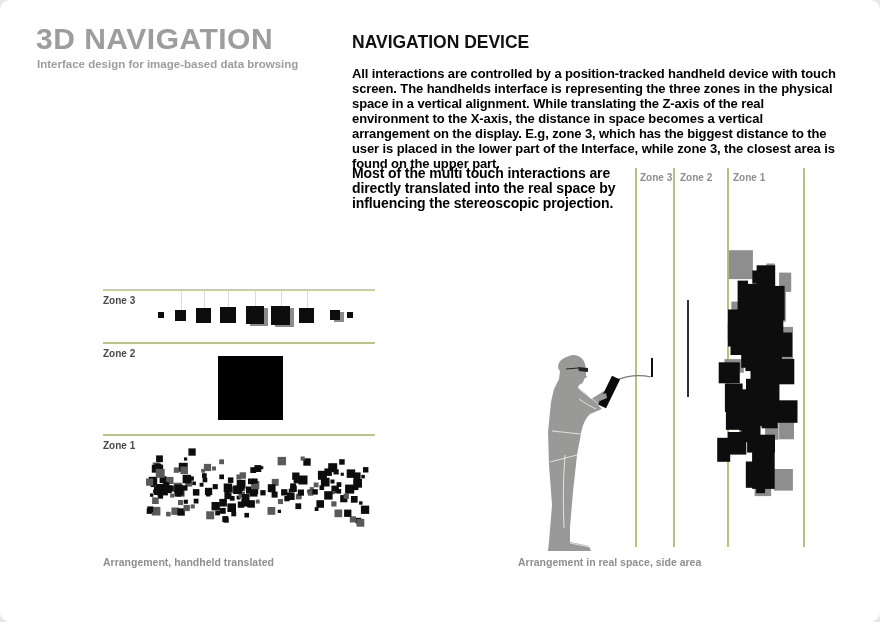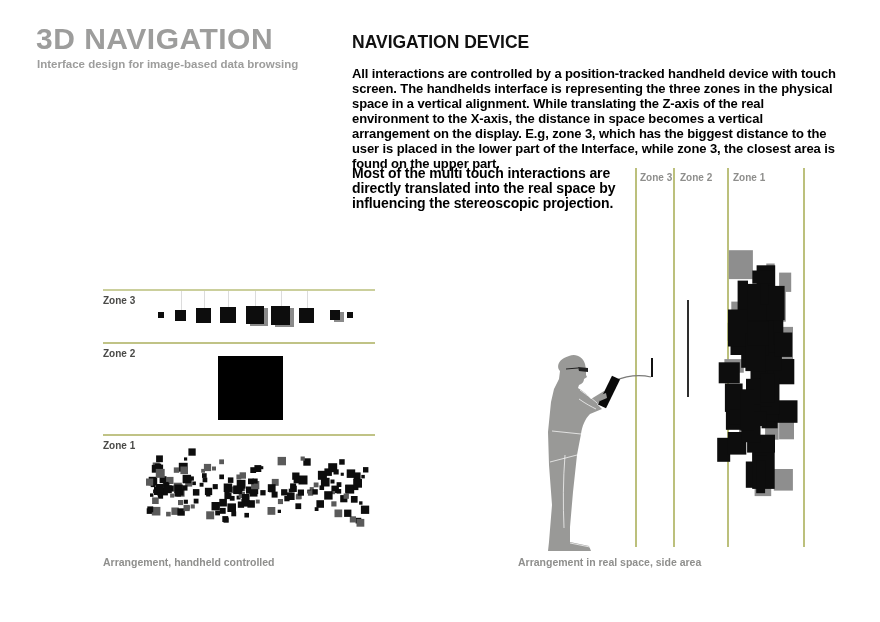--- a/index.html
+++ b/index.html
@@ -1,18 +1,18 @@
 <!DOCTYPE html>
 <html><head>
 <meta charset="utf-8">
 <style>
   html,body{margin:0;padding:0;background:#e8e8e8;}
   #page{
     position:relative;width:880px;height:622px;background:#ffffff;
-    font-family:"Liberation Sans", sans-serif;overflow:hidden;margin:0 auto;
+    font-family:"Liberation Sans", sans-serif;overflow:hidden;margin:0 auto;border-radius:10px;
   }
   .abs{position:absolute;}
   
   #title{left:36px;top:22px;font-size:30px;font-weight:bold;color:#9d9d9c;letter-spacing:0.5px;}
   #subtitle{left:37px;top:58px;font-size:11.5px;font-weight:bold;color:#9d9d9c;}
   
   #heading{left:352px;top:32px;font-size:17.5px;font-weight:bold;color:#111;}
   #para1{left:352px;top:66px;width:492px;font-size:13px;font-weight:bold;color:#000;line-height:15px;letter-spacing:-0.1px;}
   #para2{left:352px;top:166px;width:302px;font-size:14px;font-weight:bold;color:#000;line-height:15px;letter-spacing:-0.1px;}
   
@@ -220,21 +220,21 @@
       <rect x="86.8" y="49.9" width="4.8" height="4.8" fill="#0d0d0d"></rect>
       <rect x="98.9" y="48.0" width="7.4" height="7.4" fill="#0d0d0d"></rect>
       <rect x="90.2" y="39.4" width="8.7" height="8.7" fill="#0d0d0d"></rect>
       <rect x="34.7" y="43.6" width="5.9" height="5.9" fill="#0d0d0d"></rect>
       <rect x="188.3" y="55.3" width="5.2" height="5.2" fill="#5a5a5a"></rect>
       <rect x="134.6" y="10.9" width="8.4" height="8.4" fill="#5a5a5a"></rect>
       <rect x="31.5" y="44.2" width="6.4" height="6.4" fill="#0d0d0d"></rect>
       <rect x="154.8" y="43.5" width="6.2" height="6.2" fill="#0d0d0d"></rect>
     </svg>
 
-  <div class="abs caption" style="left:103px;top:556px;">Arrangement, handheld controlled</div>
+  <div class="abs caption" style="left:103px;top:556px;">Arrangement, handheld translated</div>
 
   <div class="abs vline" style="left:635px;top:168px;height:379px;"></div>
   <div class="abs vline" style="left:673px;top:168px;height:379px;"></div>
   <div class="abs vline" style="left:727px;top:168px;height:379px;"></div>
   <div class="abs vline" style="left:803px;top:168px;height:379px;"></div>
 
   <div class="abs zone-label-right" style="left:640px;top:172px;">Zone 3</div>
   <div class="abs zone-label-right" style="left:680px;top:172px;">Zone 2</div>
   <div class="abs zone-label-right" style="left:733px;top:172px;">Zone 1</div>
 

